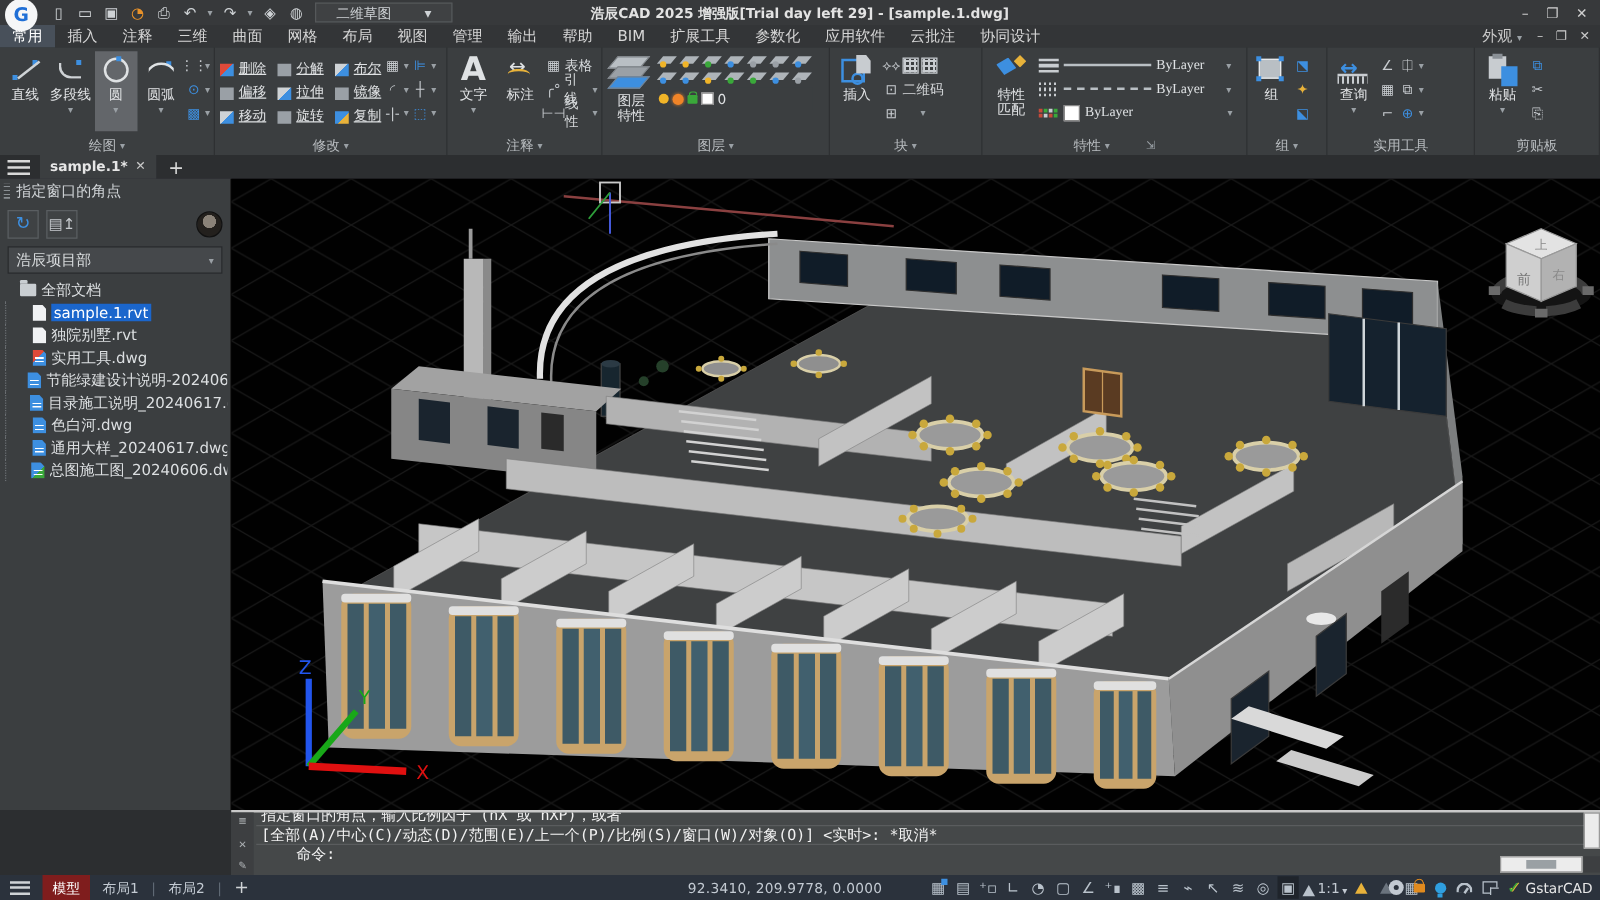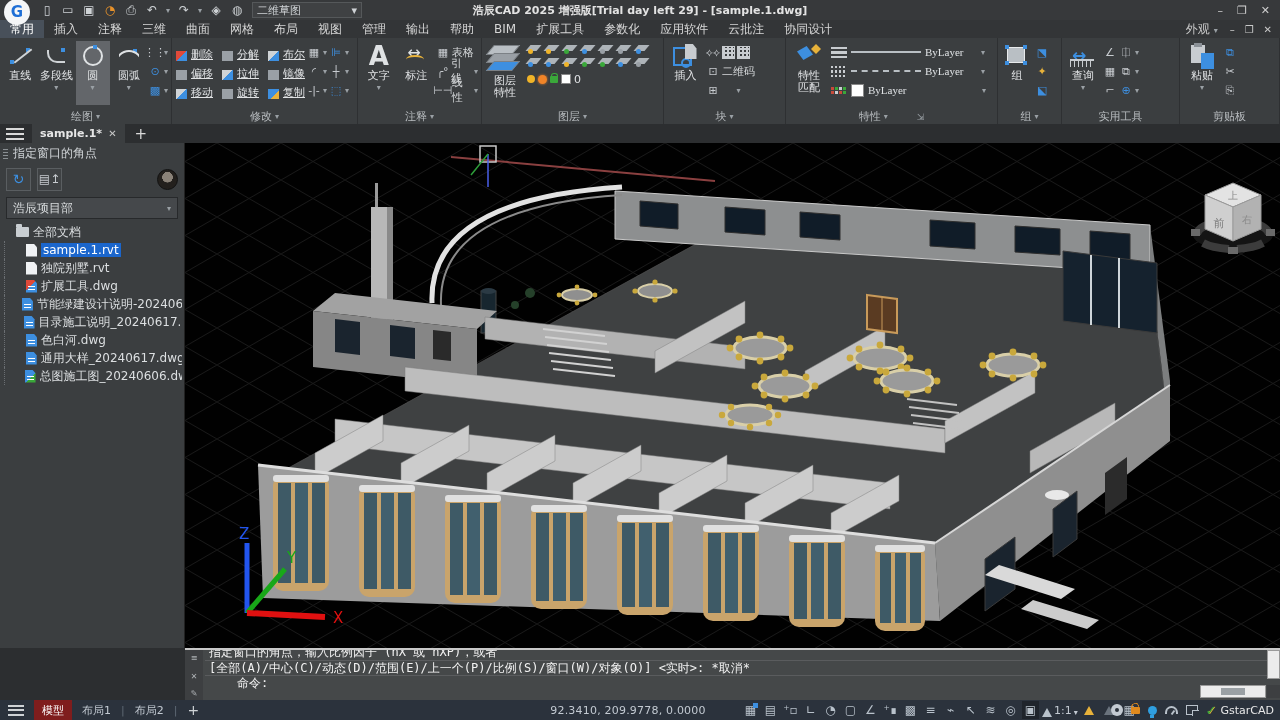--- a/index.html
+++ b/index.html
@@ -10,21 +10,21 @@
   
   .titlebar { position:absolute; left:0; top:0; width:100%; height:20px; background:#37393b;
     display:flex; align-items:center; color:#d9d9d9; font-size:11px; }
   .applogo { width:26px; height:26px; border-radius:50%; background:#f5f6f7; margin:4px 6px 0 4px;
     display:flex; align-items:center; justify-content:center; color:#1f6fd6; font-weight:bold; font-size:15px; z-index:30; }
   .qat { display:flex; align-items:center; gap:7px; margin-left:4px; }
   .qat .qi { width:14px; height:14px; display:inline-flex; align-items:center; justify-content:center;
     color:#cfd3d6; font-size:12px; }
   .qat .caret { color:#9aa0a5; font-size:8px; }
   .ws-select { margin-left:8px; height:16px; background:#3f4143; border:1px solid #55585a; color:#cfd3d6;
-    font-size:11px; display:flex; align-items:center; padding:0 4px; width:110px; justify-content:space-between; }
+    font-size:11px; display:flex; align-items:center; padding:0 16px; width:110px; justify-content:space-between; }
   .title-text { position:absolute; left:0; right:0; text-align:center; font-size:11px; color:#e3e3e3; font-weight:bold; pointer-events:none; }
   .winctl { margin-left:auto; display:flex; gap:14px; padding-right:10px; color:#cfcfcf; font-size:11px; z-index:5;}
   .winctl span{ cursor:default; }
 
   
   .menubar { position:absolute; left:0; top:20px; width:100%; height:18px; background:#333537;
     display:flex; align-items:center; font-size:12px; color:#d6d6d6; }
   .menubar .mtab { padding:1px 10px; height:18px; display:flex; align-items:center; }
   .menubar .mtab.active { background:#48505a; color:#fff; }
   .menu-right { margin-left:auto; display:flex; align-items:center; gap:12px; padding-right:8px; color:#c9c9c9; }
@@ -719,21 +719,21 @@
         <span class="fname sel">sample.1.rvt</span>
       </div>
       <div class="trow">
         <span class="indent2"></span>
           <span class="fico"></span>
         <span class="fname">独院别墅.rvt</span>
       </div>
       <div class="trow">
         <span class="indent2"></span>
           <span class="fico dwg dwg-red"></span>
-        <span class="fname">扩展工具.dwg</span>
+        <span class="fname">实用工具.dwg</span>
       </div>
       <div class="trow">
         <span class="indent2"></span>
           <span class="fico dwg"></span>
         <span class="fname">节能绿建设计说明-20240612.dwg</span>
       </div>
       <div class="trow">
         <span class="indent2"></span>
           <span class="fico dwg"></span>
         <span class="fname">目录施工说明_20240617.dwg</span>

